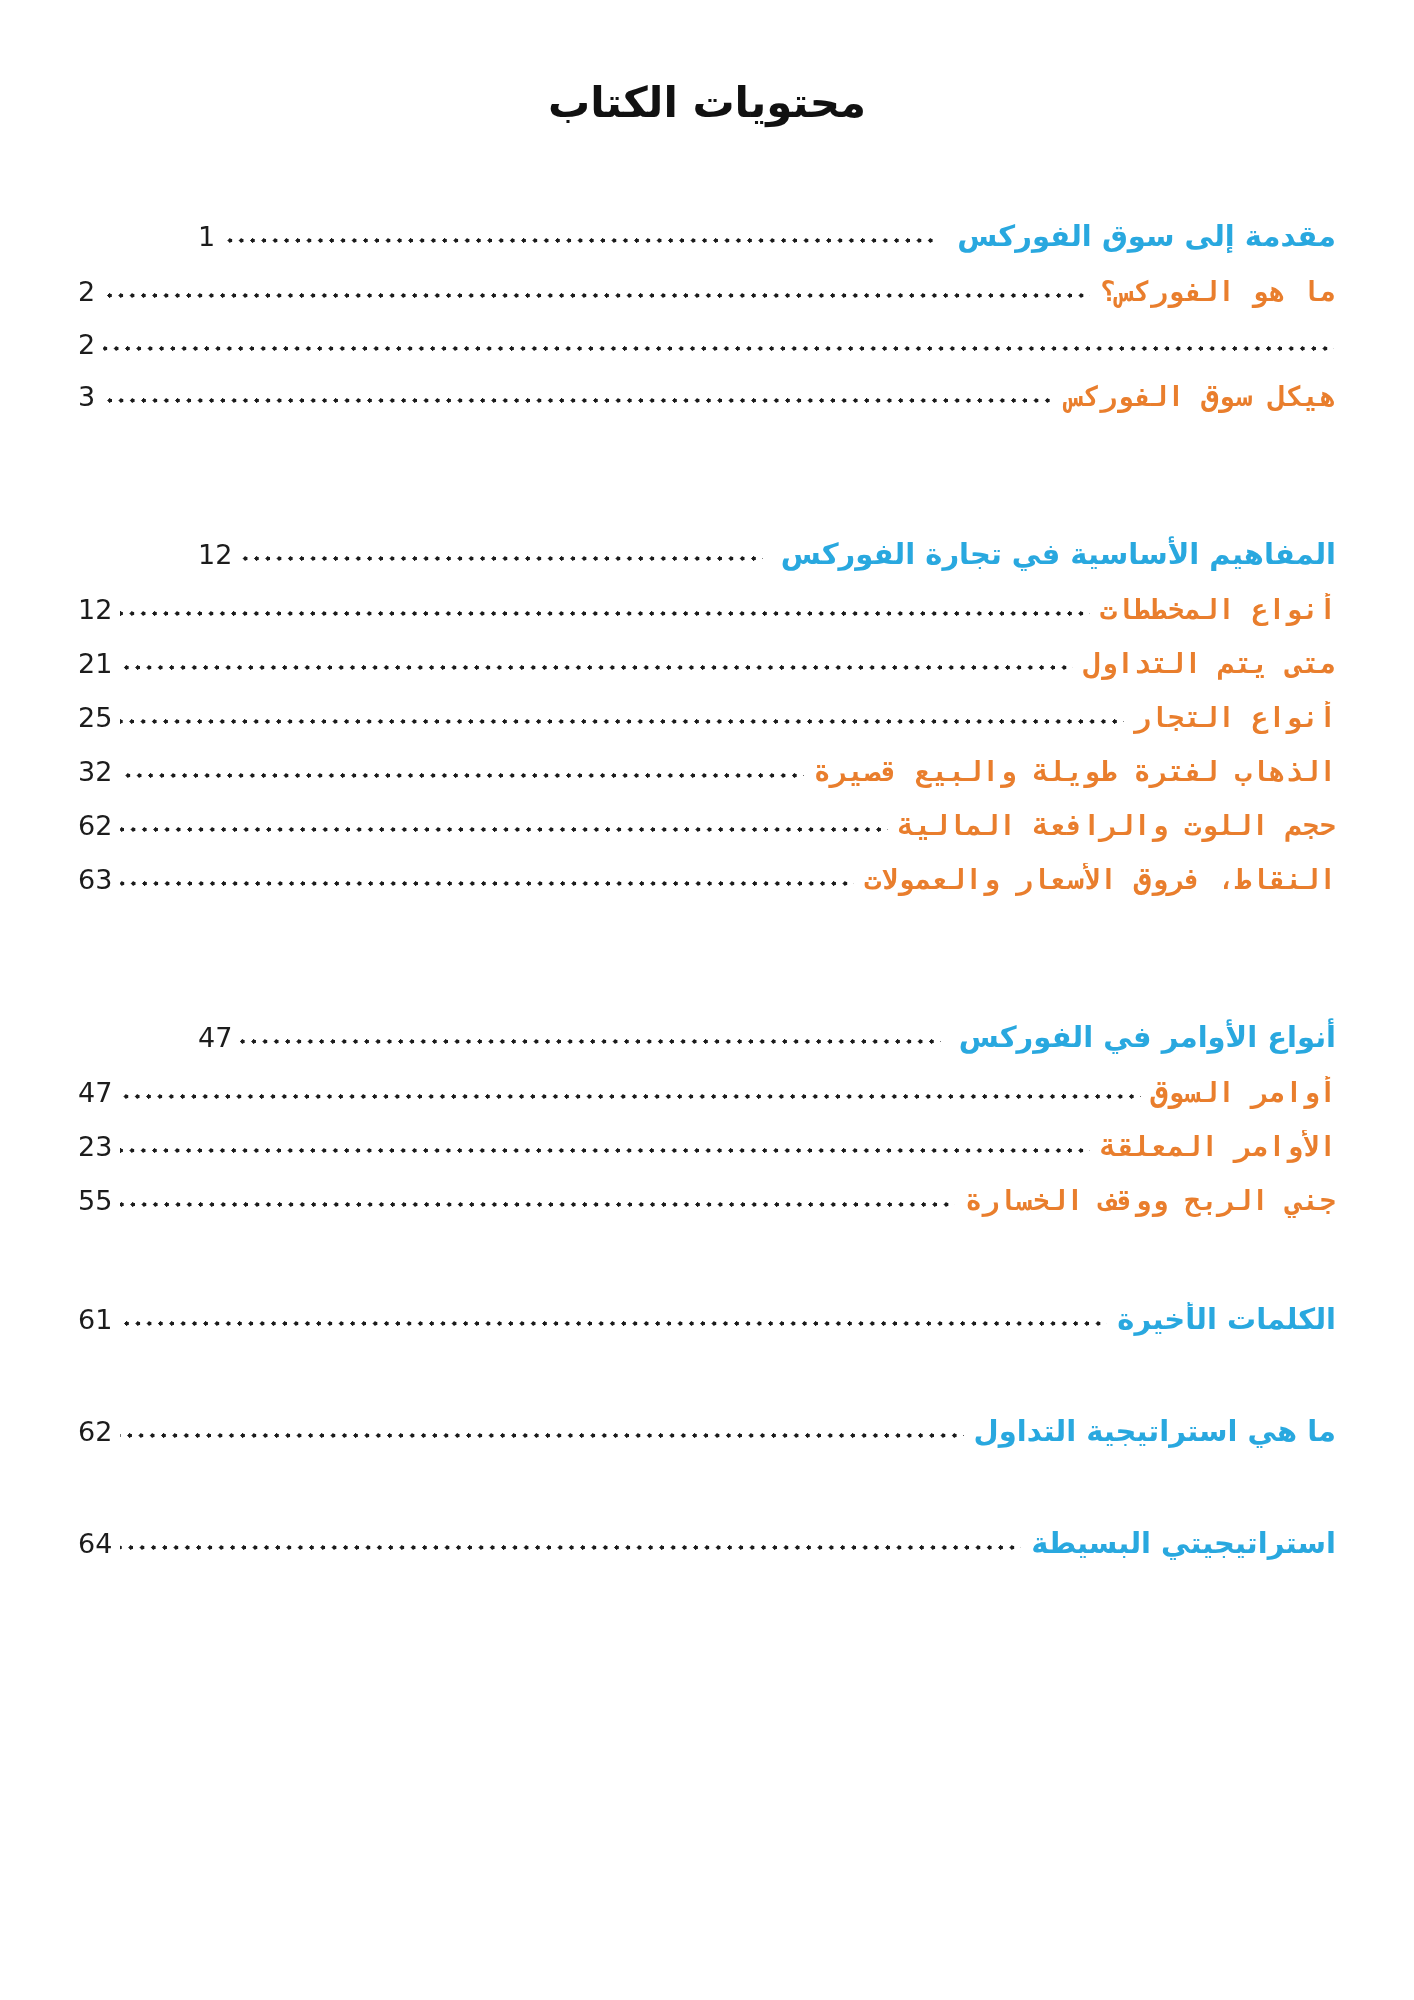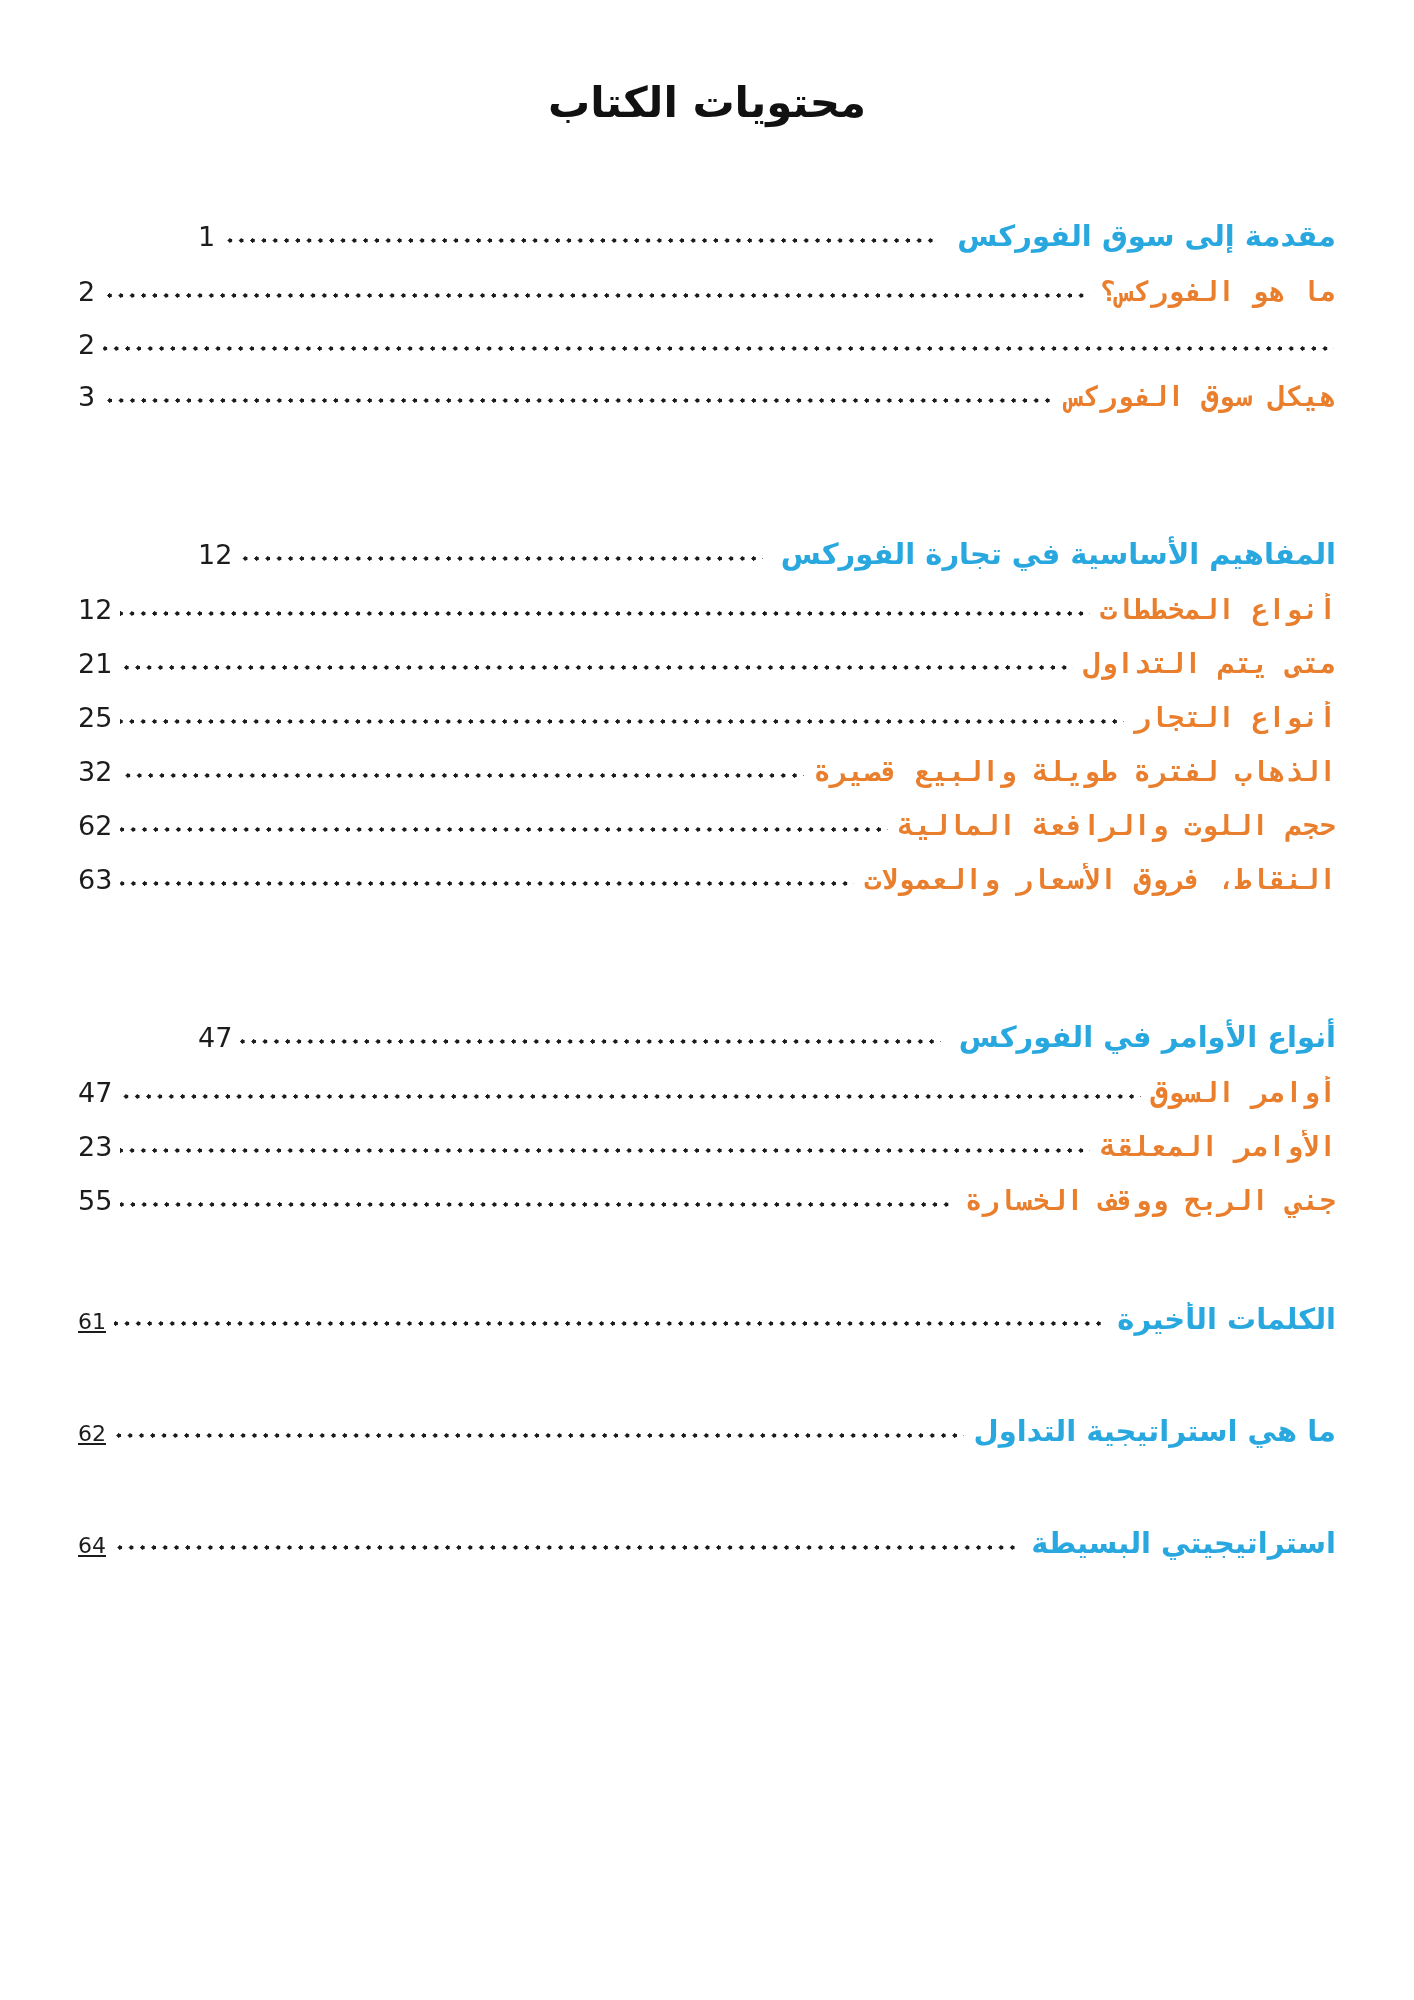--- a/index.html
+++ b/index.html
@@ -145,22 +145,21 @@
   .lvl-solo {
     margin-bottom: 20px;
   }
   .lvl-solo .label {
     color: #29a8df;
     font-size: 29px;
     letter-spacing: 0.6px;
     text-align: center;
   }
   .lvl-solo .pageno {
-    font-size: 22px;
-    text-decoration: underline;
+    font-size: 27px;
   }
   .lvl-solo .spacer-left {
     flex: 0 0 0px;
   }
 
   
   .toc-row[data-inset="120"] .spacer-left { flex-basis: 120px; }
   .toc-row[data-inset="0"]   .spacer-left { flex-basis: 0px; }
 </style>
 </head>

